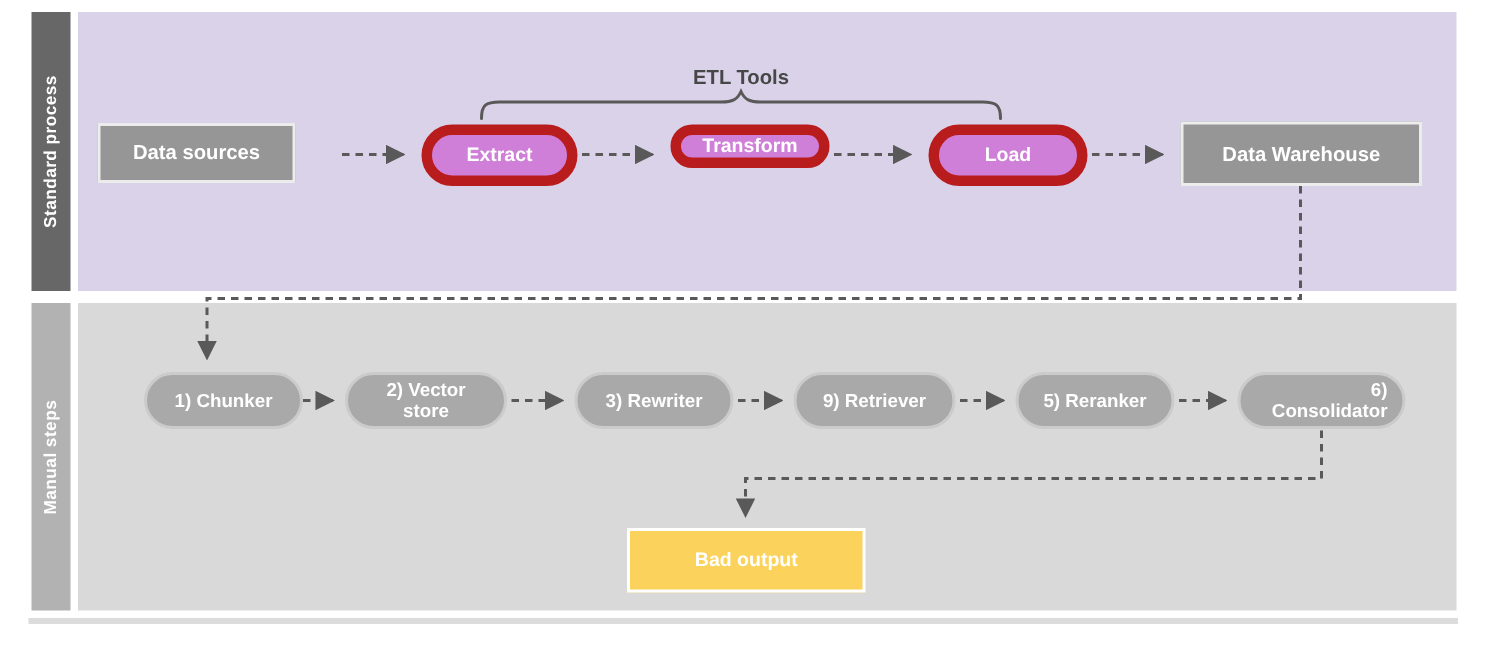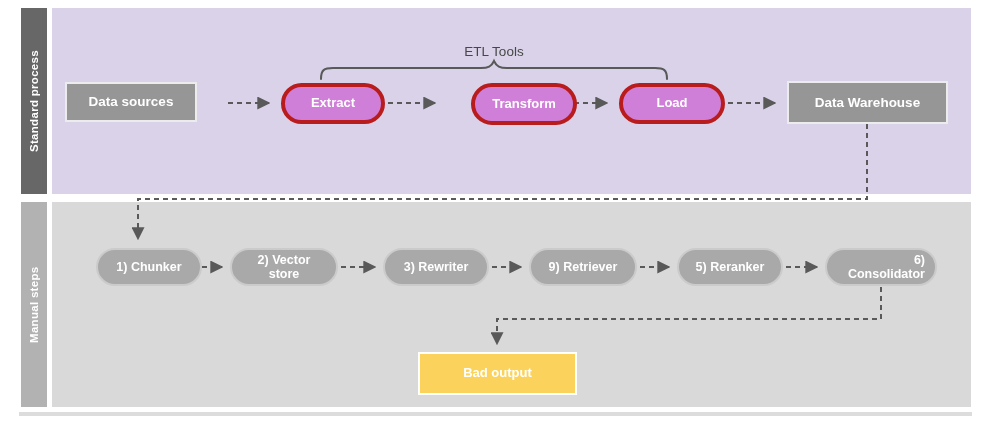--- a/index.html
+++ b/index.html
@@ -61,21 +61,21 @@
     font-weight:bold;
     line-height:1.15;
   }
   .node.rect{
     background:var(--gray-node);
     border:2px solid #ececec;
     font-size:13.5px;
   }
   .node.pill-purple{
     background:var(--pill-purple);
-    border:4px solid #b91c1c;
+    border:7px solid #b91c1c;
     border-radius:22px;
     font-size:13px;
   }
   .node.pill-gray{
     background:var(--pill-gray);
     border:2px solid #cbcbcb;
     border-radius:20px;
     font-size:12.5px;
     padding:0 10px;
   }
@@ -83,21 +83,21 @@
     background:var(--output-yellow);
     border:2px solid #ffffff;
     font-size:13px;
   }
   .annotation-label{
     position:absolute;
     left:434px; top:44px; width:120px;
     text-align:center;
     color:var(--annotation-text);
     font-size:13.5px;
-    font-weight:normal;
+    font-weight:bold;
   }
   svg.overlay{
     position:absolute; left:0; top:0;
     pointer-events:none;
   }
   .connector{
     stroke:var(--connector);
     stroke-width:2;
     fill:none;
     stroke-dasharray:5 4;
@@ -153,21 +153,21 @@
   </svg>
 
   <div class="annotation-label">ETL Tools</div>
 
   <div class="node rect" style="left:65px; top:82px; width:132px; height:40px;">
     <span>Data sources</span>
   </div>
   <div class="node pill-purple" style="left:281px; top:83px; width:104px; height:41px;">
     <span>Extract</span>
   </div>
-  <div class="node pill-purple" style="left:471px; top:83px; width:106px; height:42px;">
+  <div class="node pill-purple" style="left:447px; top:83px; width:106px; height:29px;">
     <span>Transform</span>
   </div>
   <div class="node rect" style="left:787px; top:81px; width:161px; height:43px;">
     <span>Data Warehouse</span>
   </div>
   <div class="node pill-purple" style="left:619px; top:83px; width:106px; height:41px;">
     <span>Load</span>
   </div>
 
   <div class="node pill-gray" style="left:96px; top:248px; width:106px; height:38px;">

